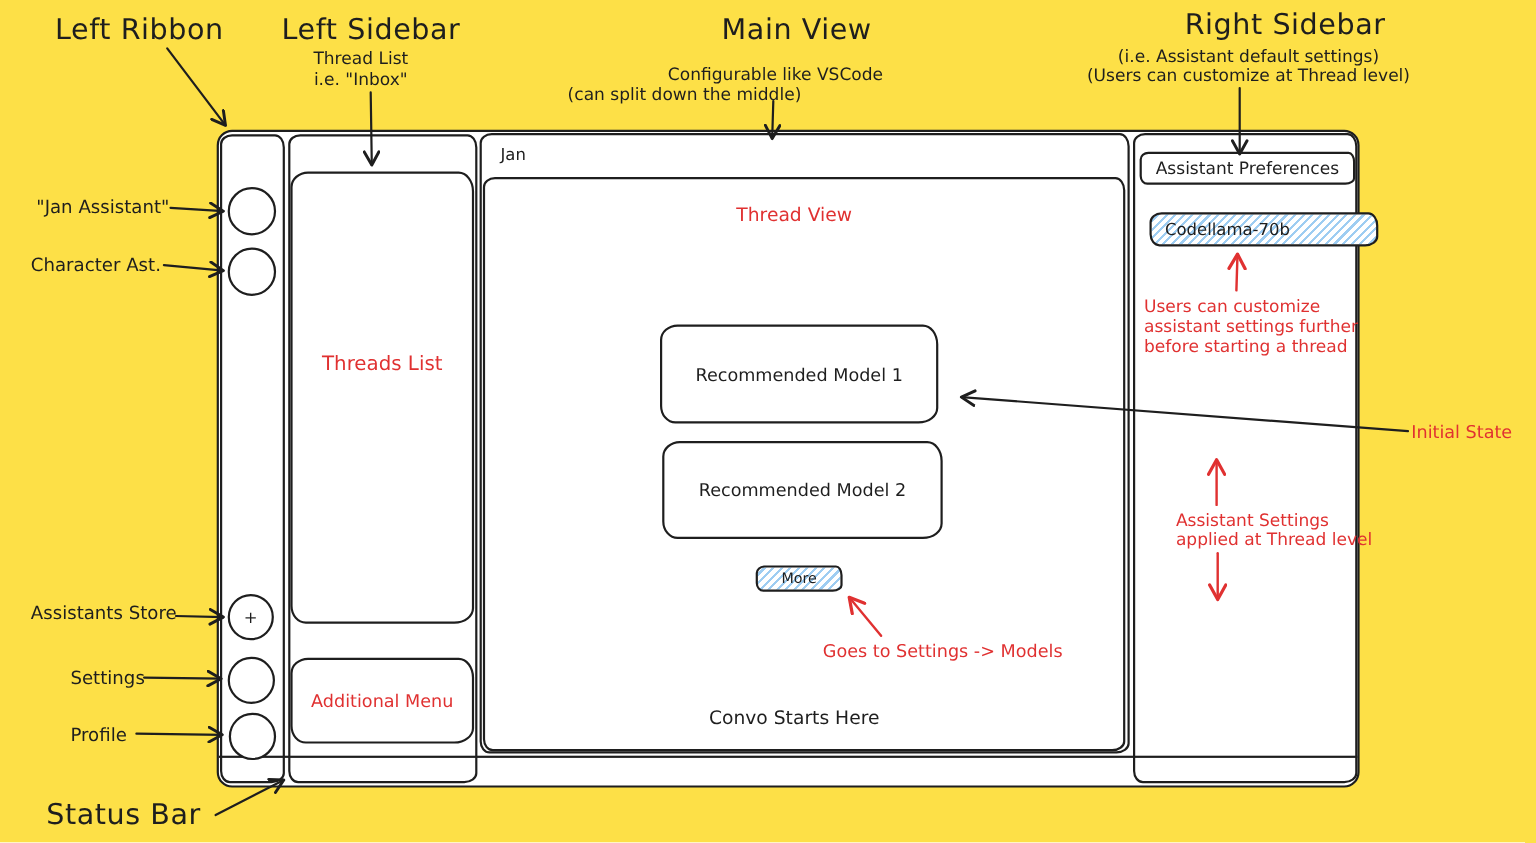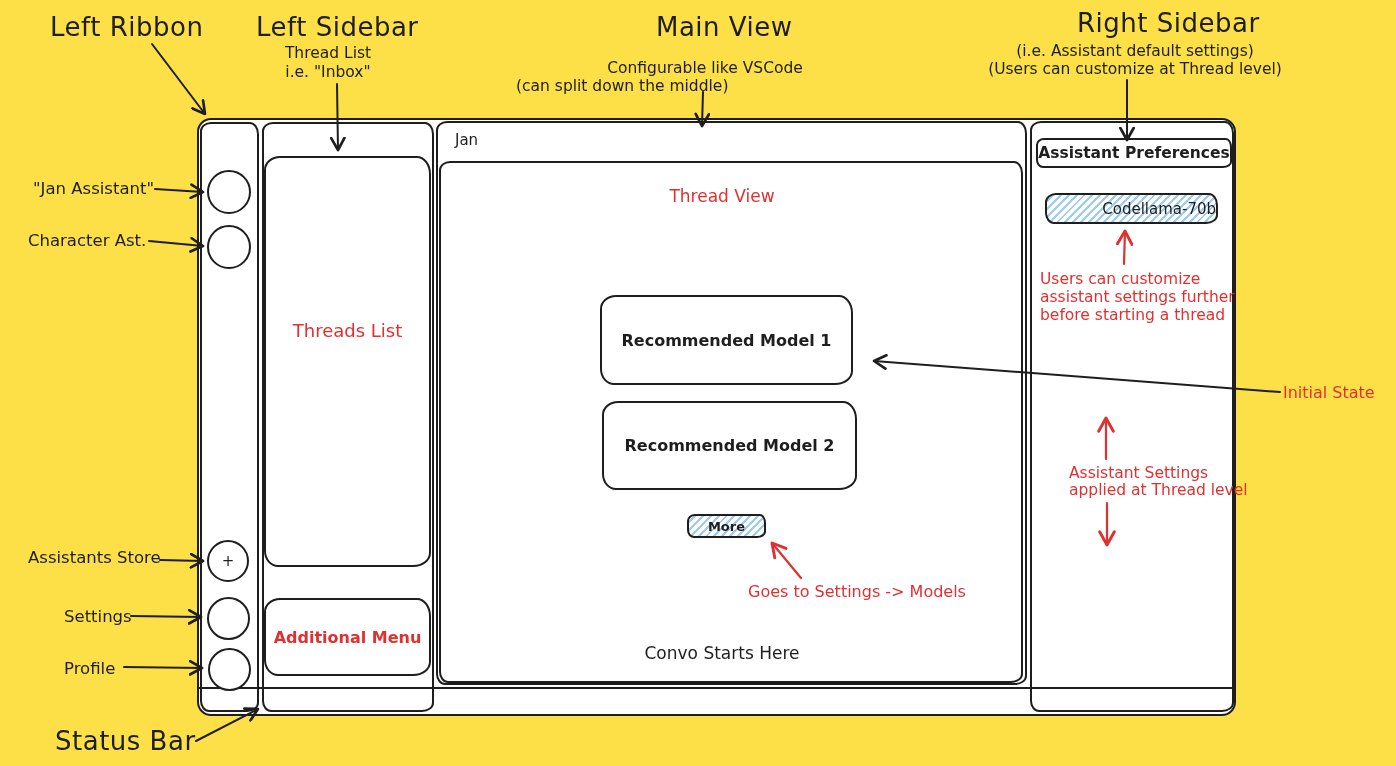--- a/index.html
+++ b/index.html
@@ -12,21 +12,21 @@
   .sub{font-size:15.5px;}
   .red{color:#e03131;}
   .ctr{text-align:center;}
   
   .box{position:absolute;border:2.2px solid #1e1e1e;background:#fff;box-sizing:border-box;}
   .r-lg{border-radius:16px 14px 18px 14px / 14px 18px 14px 16px;}
   .r-md{border-radius:11px 9px 12px 9px / 9px 12px 9px 11px;}
   .r-sm{border-radius:8px 6px 9px 7px / 7px 9px 6px 8px;}
   .circle{position:absolute;border:2.2px solid #1e1e1e;background:#fff;border-radius:50%;box-sizing:border-box;
           display:flex;align-items:center;justify-content:center;}
-  .flexc{display:flex;align-items:center;justify-content:center;font-weight:bold;}
+  .flexc{display:flex;align-items:center;justify-content:center;}
   .hatch{
     background-color:#fff;
     background-image:repeating-linear-gradient(135deg,rgba(0,0,0,0) 0px,rgba(0,0,0,0) 3.5px,#9ecdf2 3.5px,#9ecdf2 5.5px);
   }
   svg.arrows{position:absolute;left:0;top:0;width:1396px;height:766px;pointer-events:none;}
 </style>
 </head>
 <body>
 
 <div class="canvas">
@@ -38,21 +38,21 @@
   <div class="abs sub" style="left:260px;top:63px;width:136px;text-align:center;">i.e. "Inbox"</div>
 
   <div class="abs big" style="left:656px;top:12px;">Main View</div>
   <div class="abs sub" style="left:540px;top:59px;width:330px;text-align:center;">Configurable like VSCode</div>
   <div class="abs sub" style="left:516px;top:77px;width:330px;text-align:left;">(can split down the middle)</div>
 
   <div class="abs big" style="left:1077px;top:8px;">Right Sidebar</div>
   <div class="abs sub" style="left:960px;top:42px;width:350px;text-align:center;">(i.e. Assistant default settings)</div>
   <div class="abs sub" style="left:960px;top:60px;width:350px;text-align:center;">(Users can customize at Thread level)</div>
 
-  <div class="abs big" style="left:55px;top:726px;">Status Bar</div>
+  <div class="abs big" style="left:42px;top:726px;">Status Bar</div>
 
   <div class="abs sub" style="left:33px;top:179px;font-size:16.5px;">"Jan Assistant"</div>
   <div class="abs sub" style="left:28px;top:231px;font-size:16.5px;">Character Ast.</div>
   <div class="abs sub" style="left:28px;top:548px;font-size:16.5px;">Assistants Store</div>
   <div class="abs sub" style="left:64px;top:607px;font-size:16.5px;">Settings</div>
   <div class="abs sub" style="left:64px;top:659px;font-size:16.5px;">Profile</div>
 
   <div class="box" style="left:197px;top:118px;width:1039px;height:598px;border-width:2.6px;border-radius:14px;"></div>
 
   <div class="box r-md" style="left:200px;top:122px;width:59px;height:590px;"></div>
@@ -92,21 +92,21 @@
   <div class="box r-sm hatch flexc" style="left:687px;top:514px;width:79px;height:24px;font-size:13px;">
     <span>More</span>
   </div>
 
   <div class="abs red" style="left:748px;top:582px;font-size:16px;">Goes to Settings -&gt; Models</div>
   <div class="abs ctr" style="left:439px;width:566px;top:643px;font-size:17px;">Convo Starts Here</div>
 
   <div class="box r-sm flexc" style="left:1036px;top:138px;width:196px;height:30px;font-size:15.5px;">
     <span>Assistant Preferences</span>
   </div>
-  <div class="box r-md hatch" style="left:1045px;top:193px;width:173px;height:31px;font-size:15px;display:flex;align-items:center;padding-left:12px;justify-content:flex-end;">
+  <div class="box r-md hatch" style="left:1045px;top:193px;width:208px;height:31px;font-size:15px;display:flex;align-items:center;padding-left:12px;">
     <span>Codellama-70b</span>
   </div>
 
   <div class="abs red" style="left:1040px;top:270px;font-size:15.5px;line-height:18px;">
     <div>Users can customize</div>
     <div>assistant settings further</div>
     <div>before starting a thread</div>
   </div>
 
   <div class="abs red" style="left:1069px;top:465px;font-size:15.5px;line-height:17px;">

